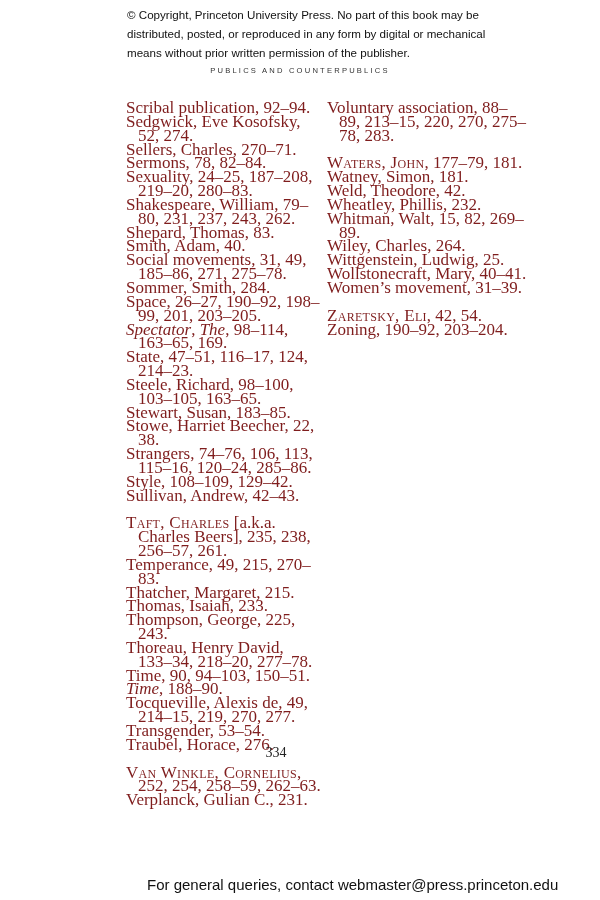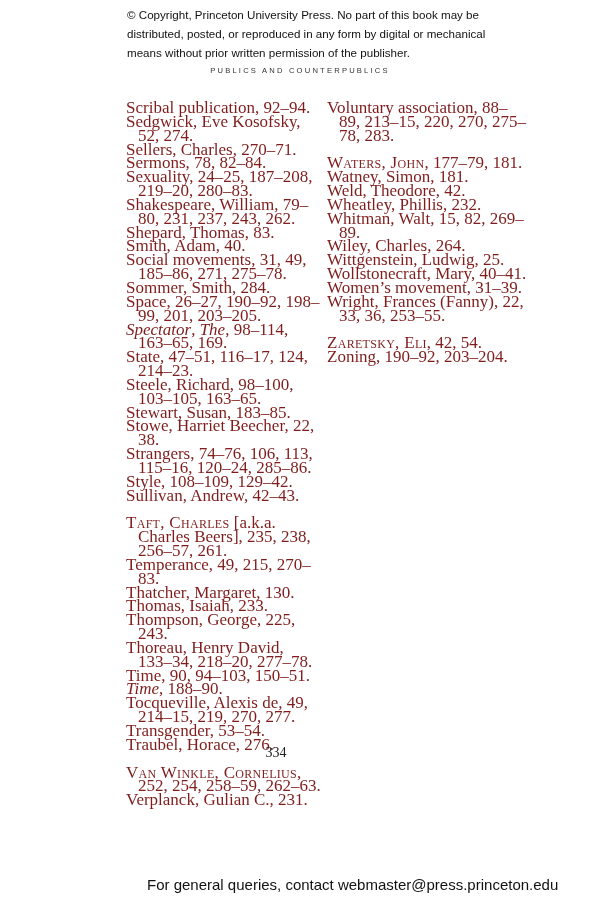--- a/index.html
+++ b/index.html
@@ -52,21 +52,21 @@
     <div class="entry"><span>State</span><span>, 47–51, 116–17, 124, 214–23.</span></div>
     <div class="entry"><span>Steele, Richard</span><span>, 98–100, 103–105, 163–65.</span></div>
     <div class="entry"><span>Stewart, Susan</span><span>, 183–85.</span></div>
     <div class="entry"><span>Stowe, Harriet Beecher</span><span>, 22, 38.</span></div>
     <div class="entry"><span>Strangers</span><span>, 74–76, 106, 113, 115–16, 120–24, 285–86.</span></div>
     <div class="entry"><span>Style</span><span>, 108–109, 129–42.</span></div>
     <div class="entry"><span>Sullivan, Andrew</span><span>, 42–43.</span></div>
     <div class="gap"></div>
     <div class="entry"><span class="sc">Taft, Charles</span><span> [a.k.a. Charles Beers], 235, 238, 256–57, 261.</span></div>
     <div class="entry"><span>Temperance</span><span>, 49, 215, 270–83.</span></div>
-    <div class="entry"><span>Thatcher, Margaret</span><span>, 130.</span></div>
+    <div class="entry"><span>Thatcher, Margaret</span><span>, 215.</span></div>
     <div class="entry"><span>Thomas, Isaiah</span><span>, 233.</span></div>
     <div class="entry"><span>Thompson, George</span><span>, 225, 243.</span></div>
     <div class="entry"><span>Thoreau, Henry David</span><span>, 133–34, 218–20, 277–78.</span></div>
     <div class="entry"><span>Time</span><span>, 90, 94–103, 150–51.</span></div>
     <div class="entry"><i>Time</i><span>, 188–90.</span></div>
     <div class="entry"><span>Tocqueville, Alexis de</span><span>, 49, 214–15, 219, 270, 277.</span></div>
     <div class="entry"><span>Transgender</span><span>, 53–54.</span></div>
     <div class="entry"><span>Traubel, Horace</span><span>, 276.</span></div>
     <div class="gap"></div>
     <div class="entry"><span class="sc">Van Winkle, Cornelius</span><span>, 252, 254, 258–59, 262–63.</span></div>
@@ -77,20 +77,19 @@
     <div class="gap"></div>
     <div class="entry"><span class="sc">Waters, John</span><span>, 177–79, 181.</span></div>
     <div class="entry"><span>Watney, Simon</span><span>, 181.</span></div>
     <div class="entry"><span>Weld, Theodore</span><span>, 42.</span></div>
     <div class="entry"><span>Wheatley, Phillis</span><span>, 232.</span></div>
     <div class="entry"><span>Whitman, Walt</span><span>, 15, 82, 269–89.</span></div>
     <div class="entry"><span>Wiley, Charles</span><span>, 264.</span></div>
     <div class="entry"><span>Wittgenstein, Ludwig</span><span>, 25.</span></div>
     <div class="entry"><span>Wollstonecraft, Mary</span><span>, 40–41.</span></div>
     <div class="entry"><span>Women’s movement</span><span>, 31–39.</span></div>
-    <div class="entry"><span>Wright, Frances (Fanny)</span><span>, 22, 33, 36, 253–55.</span></div>
     <div class="gap"></div>
     <div class="entry"><span class="sc">Zaretsky, Eli</span><span>, 42, 54.</span></div>
     <div class="entry"><span>Zoning</span><span>, 190–92, 203–204.</span></div>
   </div>
 
 <div class="folio">334</div>
 <div class="footer">For general queries, contact webmaster@press.princeton.edu</div>
 
 </body></html>

